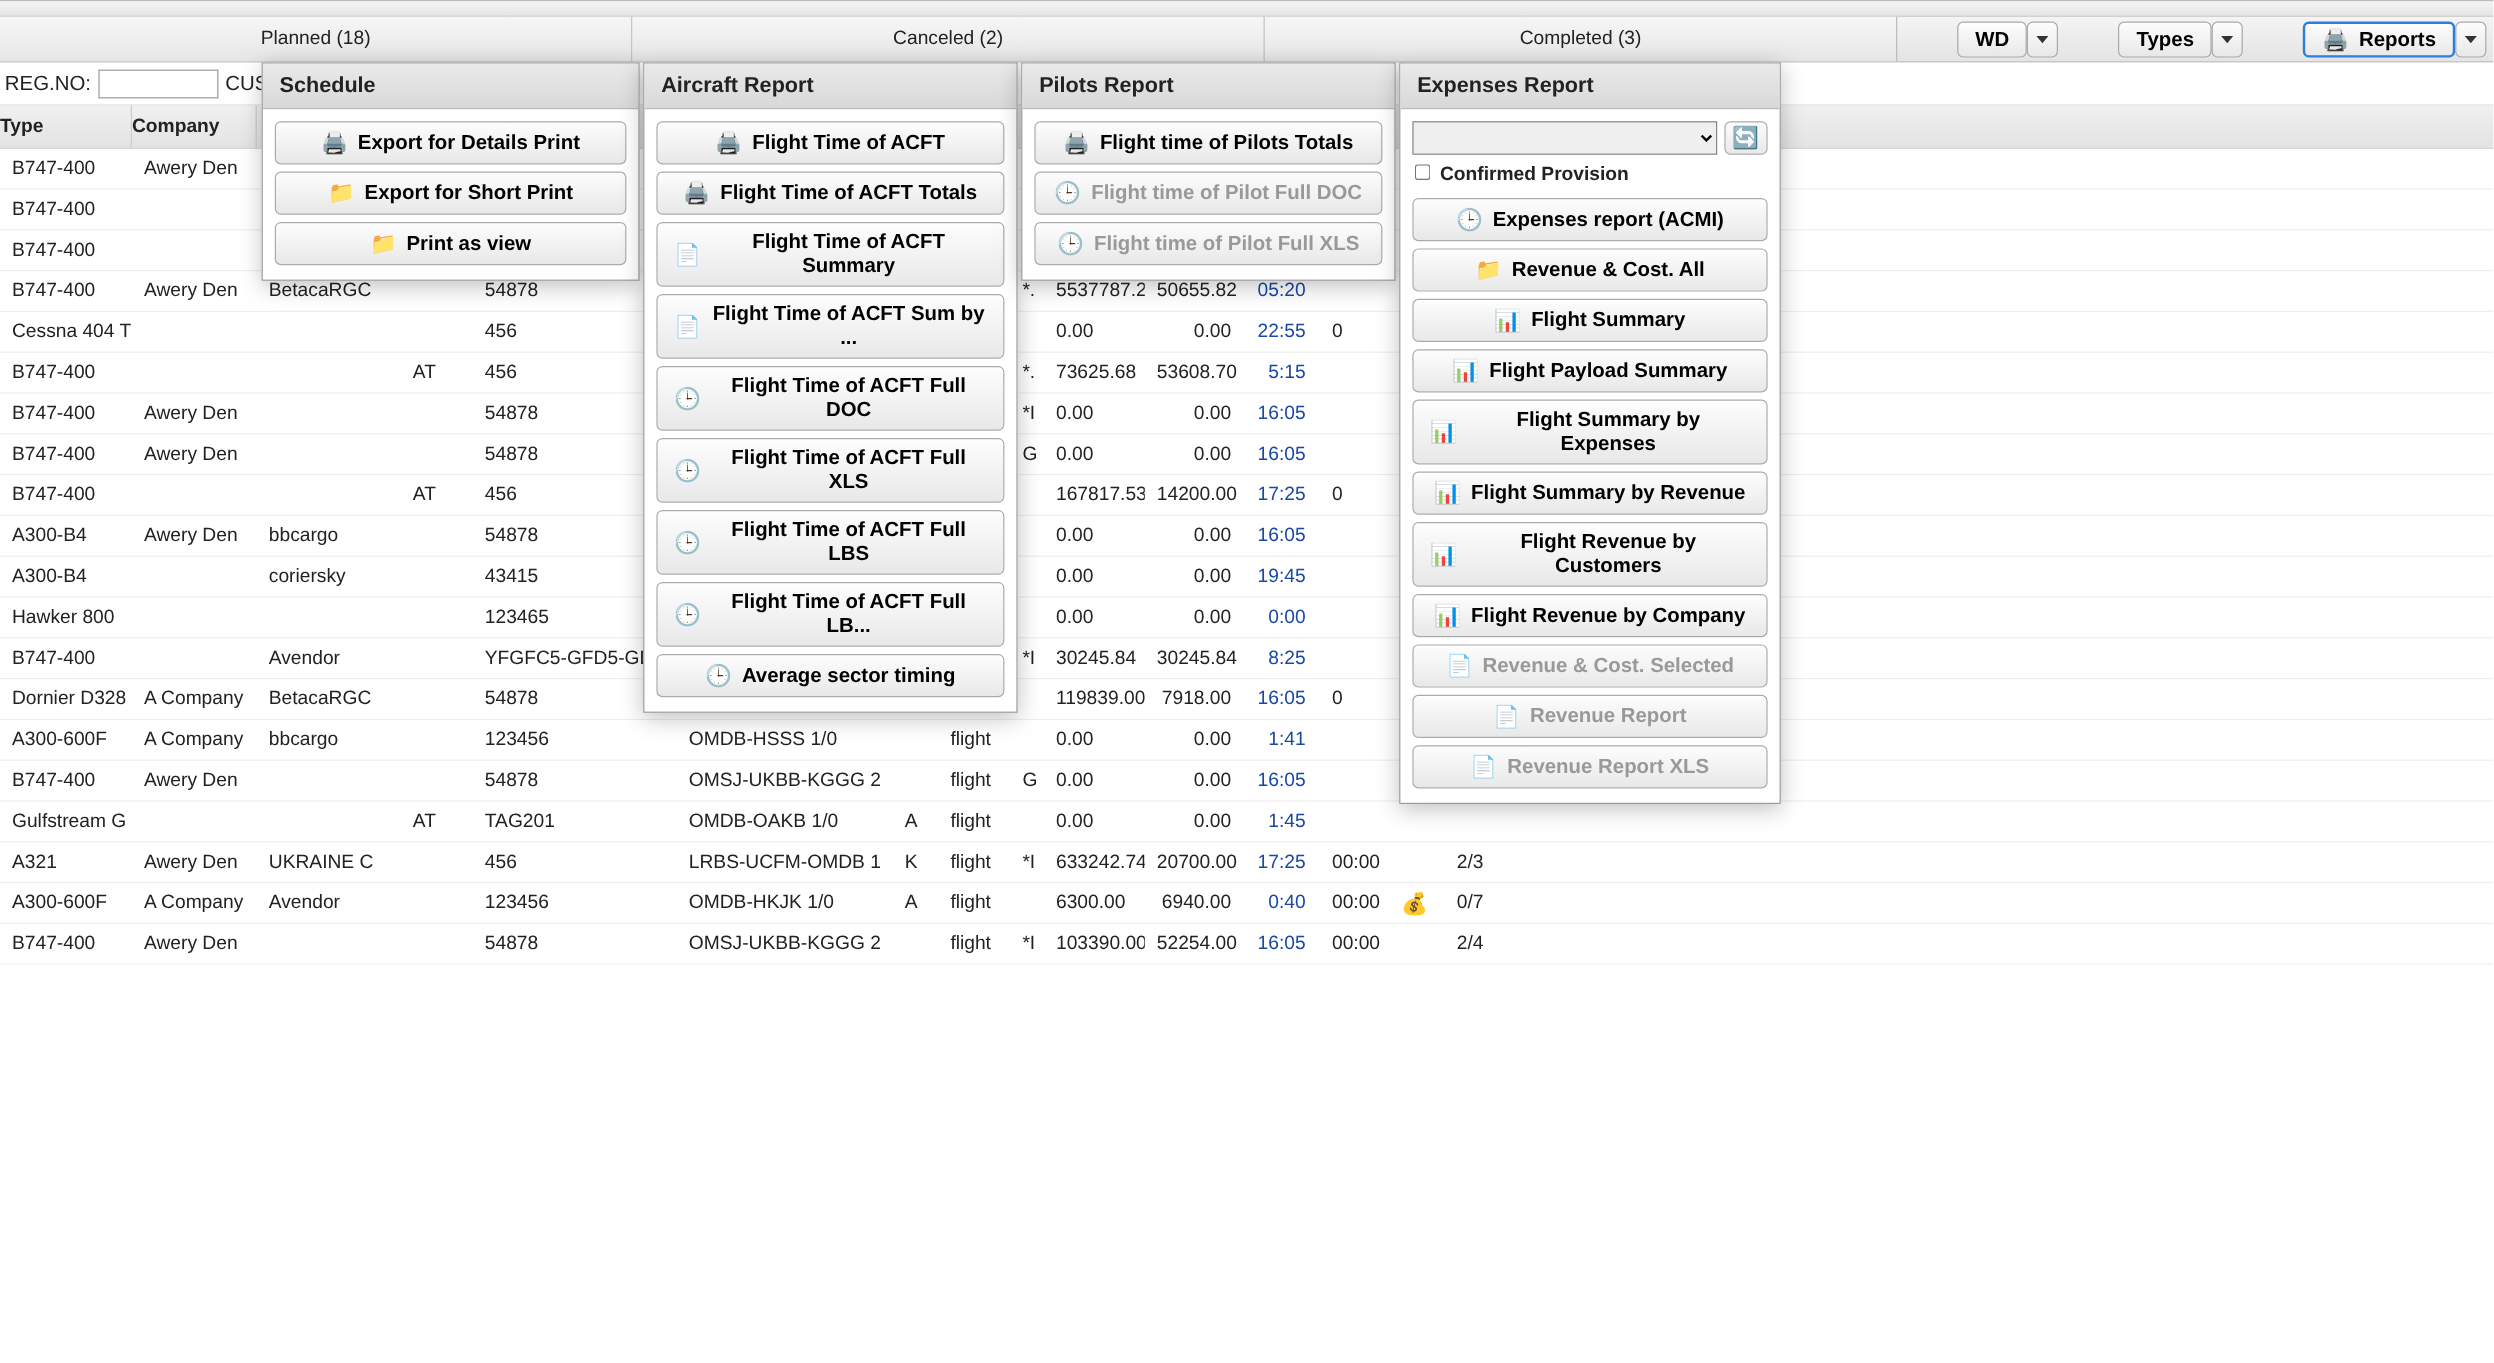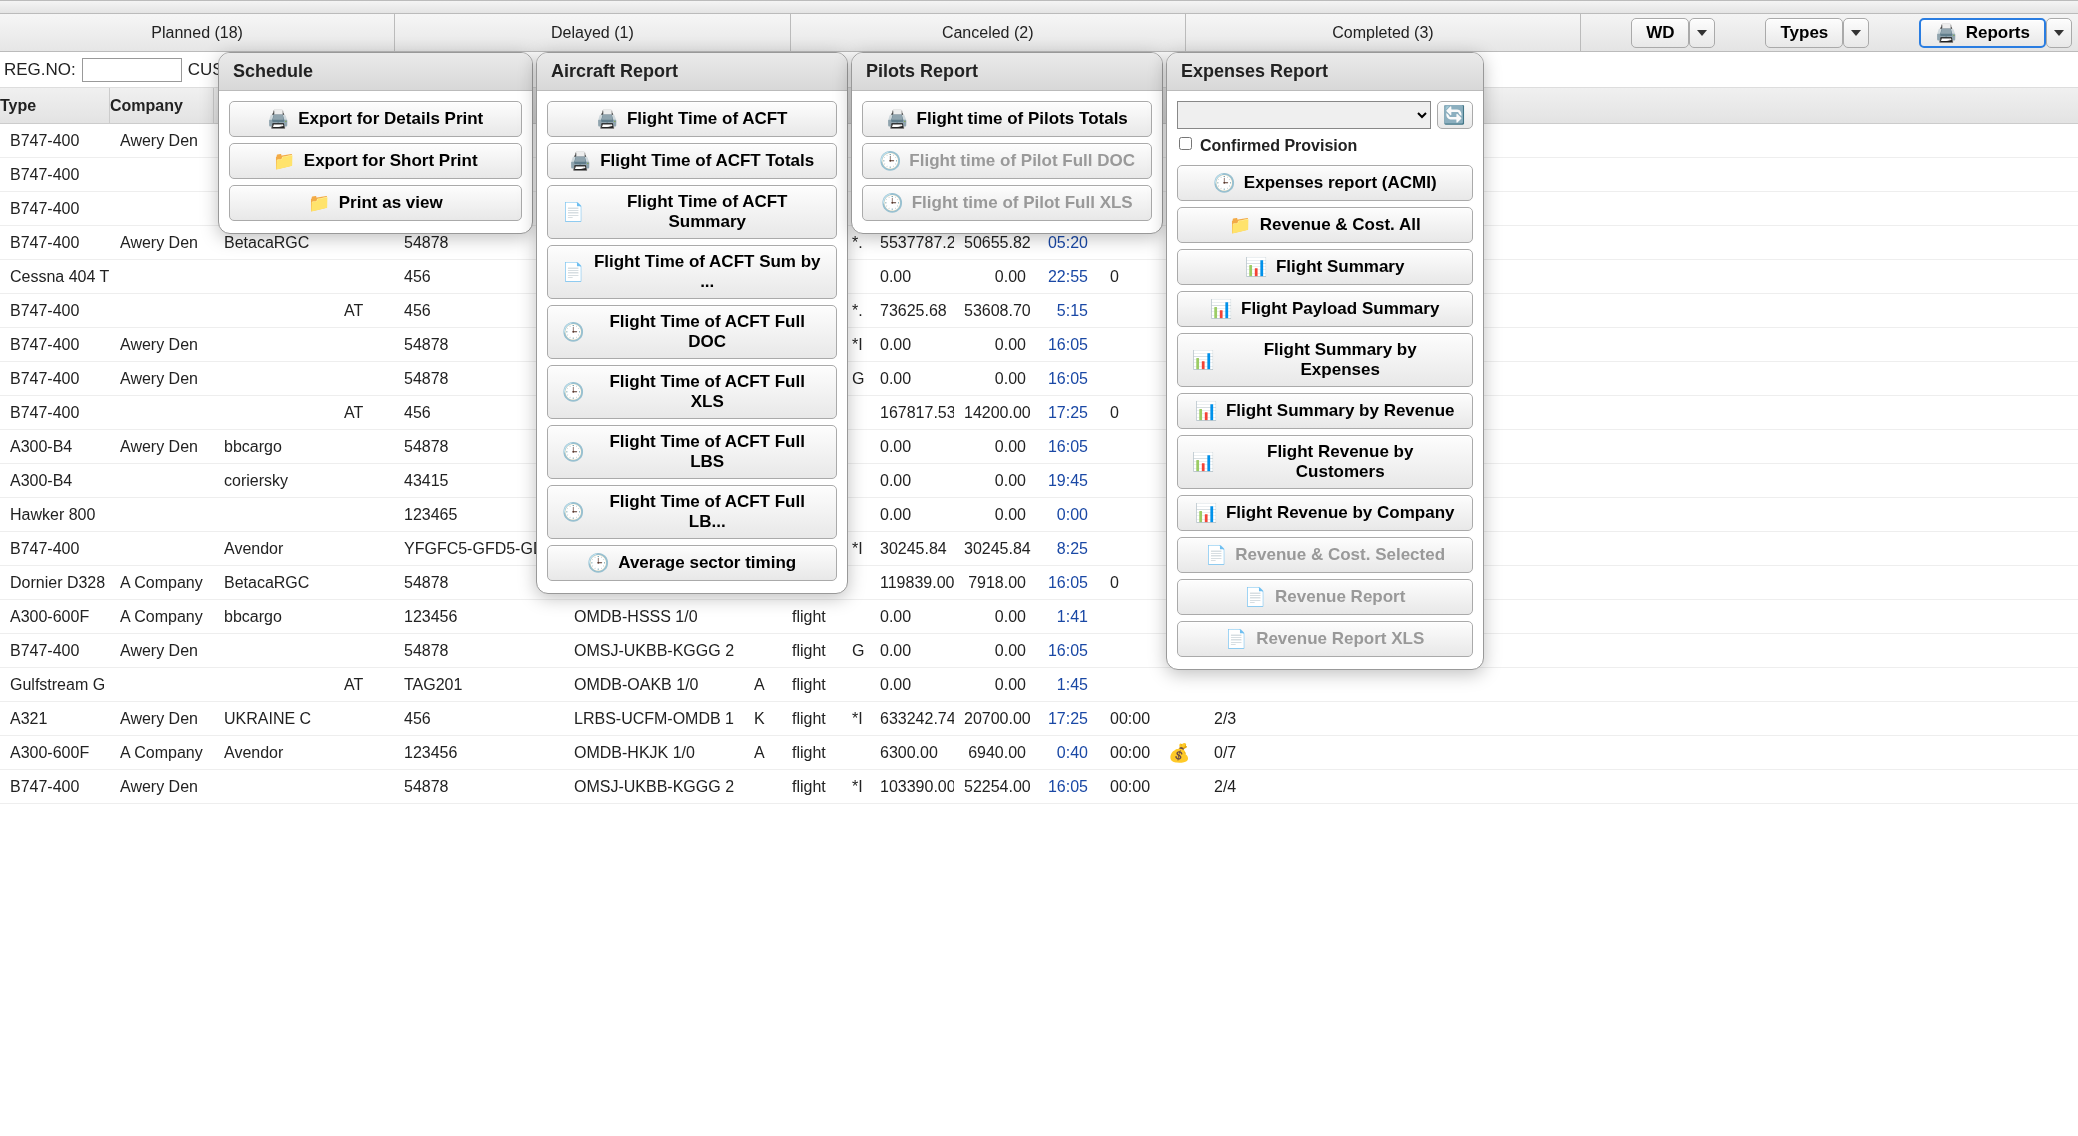--- a/index.html
+++ b/index.html
@@ -52,21 +52,21 @@
 .row { display:flex; height:34px; align-items:center; border-bottom:1px solid #eee; }
 .cell { padding-left:10px; overflow:hidden; white-space:nowrap; text-overflow: clip; }
 .cell.tblue { color: #1a48a5; text-align:right; padding-right: 12px; }
 .cell.rnum { text-align:right; padding-right: 10px; }
 
 .popup {
   position: absolute;
   background: #fff;
   border: 1px solid #999;
   box-shadow: 0 4px 18px rgba(0,0,0,0.25);
-  border-radius: 12px;
+  border-radius: 0;
   overflow: hidden;
 }
 .popup-header {
   background: linear-gradient(#eaeaea,#d8d8d8);
   padding: 8px 14px;
   font-weight: 700;
   border-bottom: 1px solid #bbb;
   font-size: 18px;
 }
 .popup-body { padding: 10px 10px 6px; }
@@ -90,23 +90,20 @@
 .emoji { font-size: 18px; }
 </style>
 </head>
 <body>
 
 <div class="toolbar-row" style="height:14px; border-top:1px solid #bbb;"></div>
 
 <div class="toolbar-row">
   <div class="tab">
       <span>Planned (18)</span>
-    </div>
-  <div class="tab">
-      <span>Delayed (1)</span>
     </div>
   <div class="tab">
       <span>Canceled (2)</span>
     </div>
   <div class="tab">
       <span>Completed (3)</span>
     </div>
 
   <div class="toolbar-right" style="padding:3px 6px;">
     <div class="grp">

